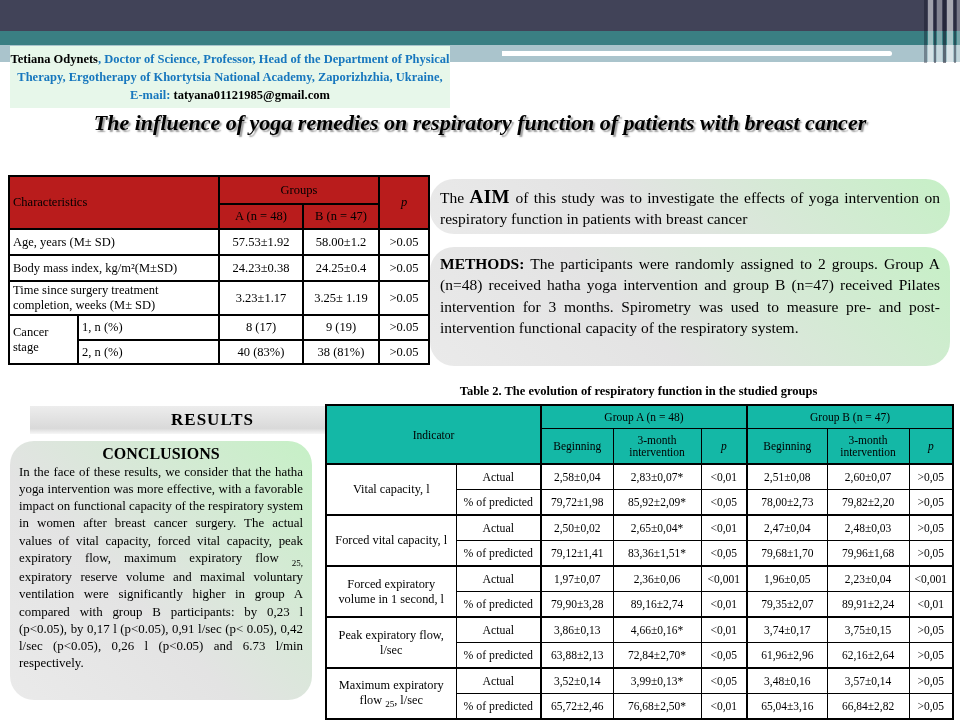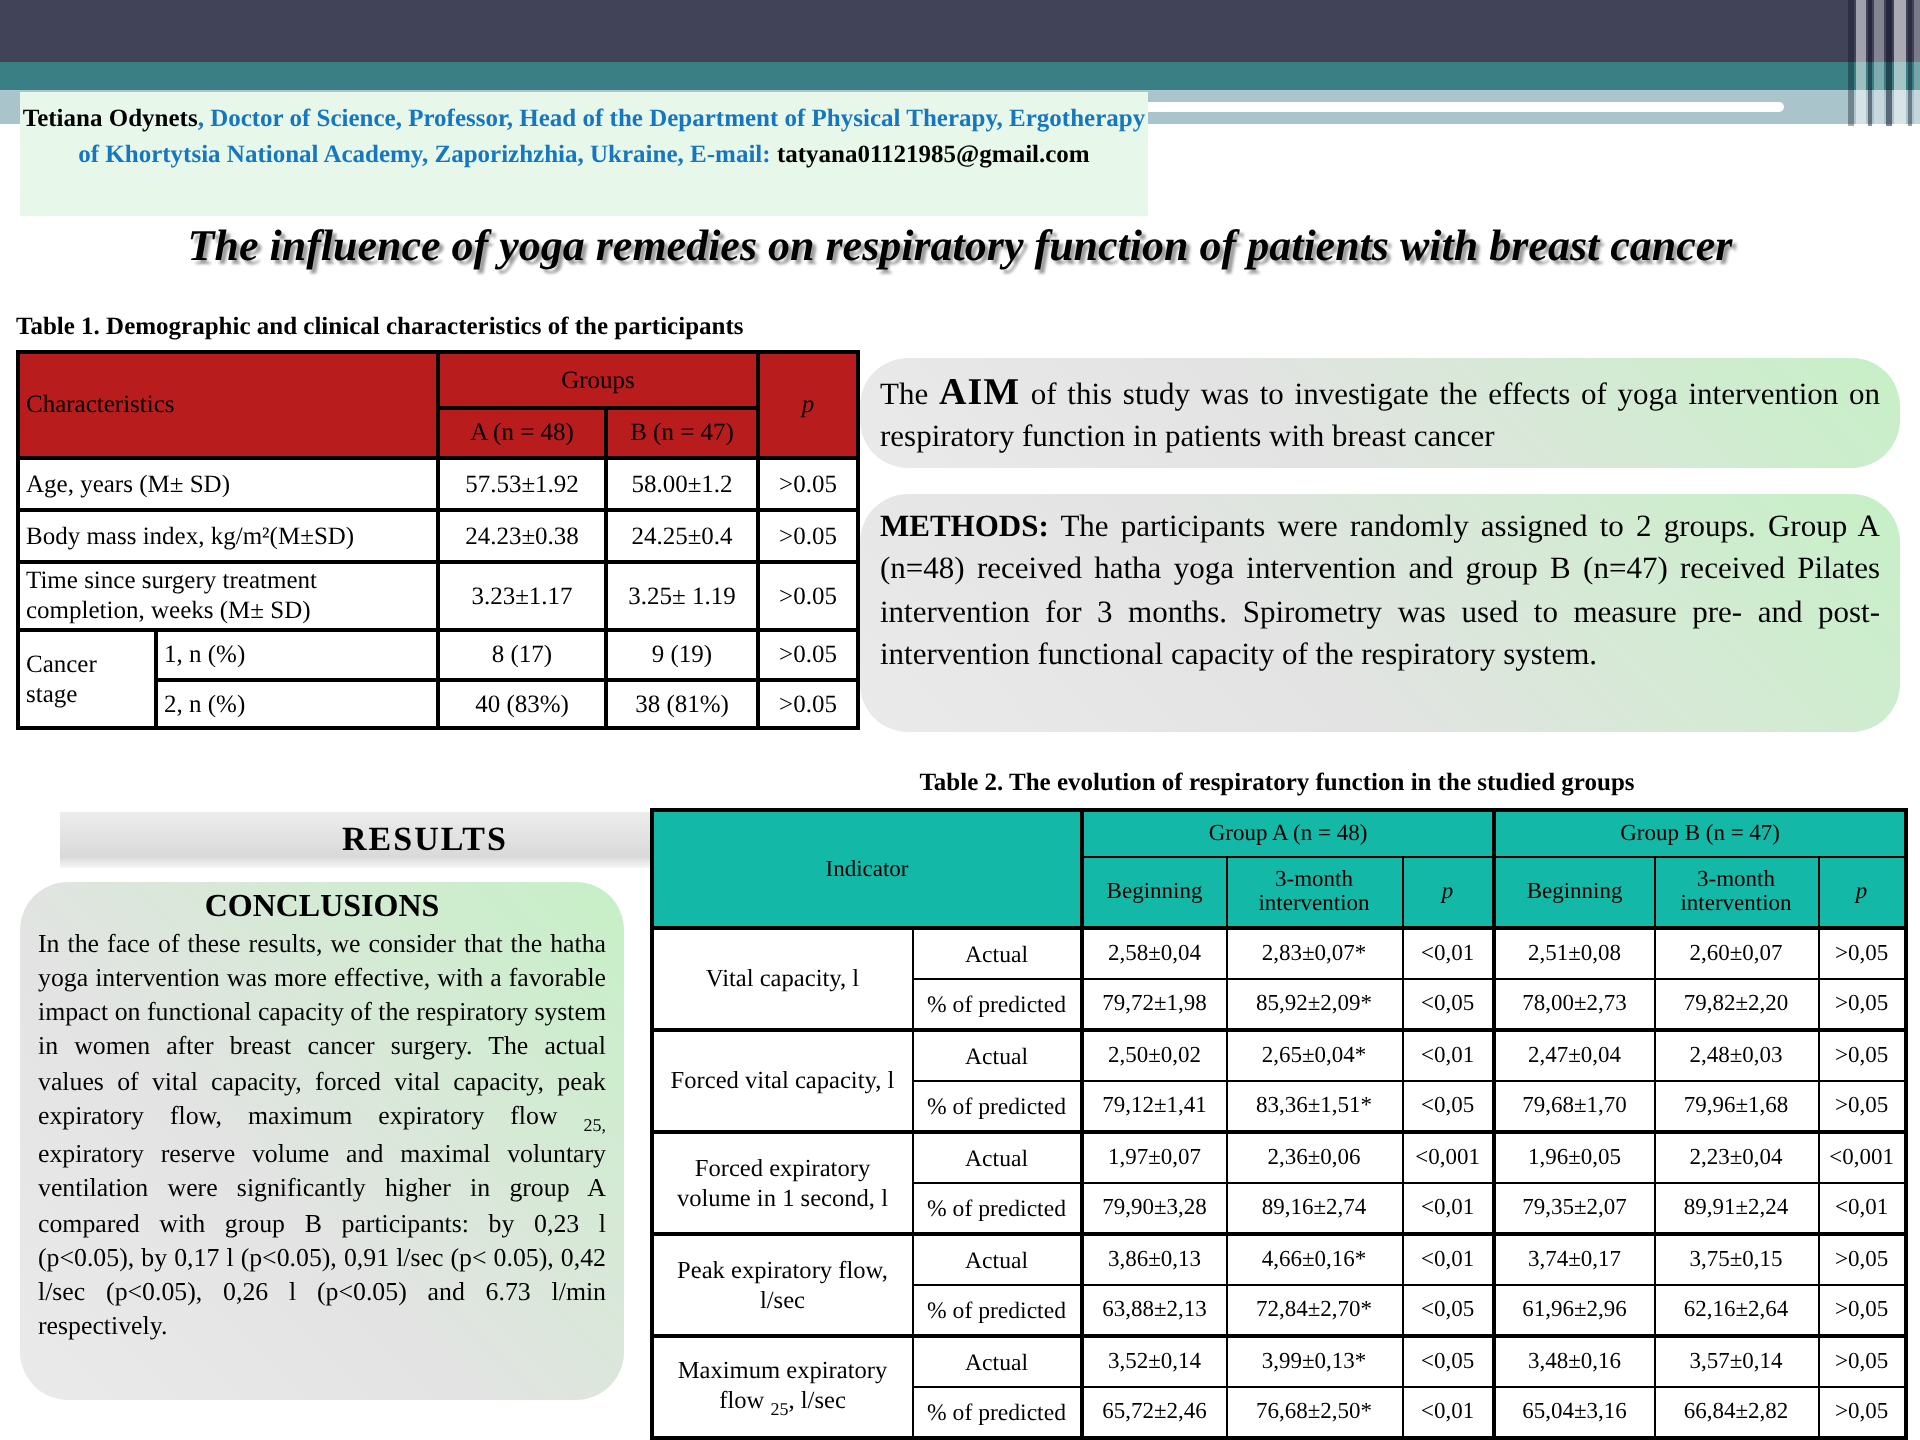--- a/index.html
+++ b/index.html
@@ -6,21 +6,21 @@
   #slide{position:relative;width:960px;height:720px;background:#fff;overflow:hidden;
          font-family:"Liberation Serif","DejaVu Serif",serif;color:#000;}
   .abs{position:absolute;}
   
   .bar-dark{left:0;top:0;width:960px;height:31px;background:#414358;}
   .bar-teal{left:0;top:31px;width:960px;height:14px;background:#3a7f83;}
   .bar-light{left:0;top:45px;width:960px;height:17px;background:#aac4cc;}
   .stripe-white{left:502px;top:51px;width:390px;height:5px;background:#ffffff;border-radius:0 3px 3px 0;}
   .vstripe{top:0;height:63px;}
   
-  .author-box{left:10px;top:46px;width:564px;height:62px;background:#e7f7ea;text-align:center;
+  .author-box{left:10px;top:46px;width:440px;height:62px;background:#e7f7ea;text-align:center;
               font-size:12.5px;font-weight:bold;line-height:1.45;padding-top:4px;box-sizing:border-box;}
   .author-aff{color:#1777be;}
   
   .poster-title{left:0;top:110px;width:960px;text-align:center;font-size:22px;font-weight:bold;
                 font-style:italic;text-shadow:2px 2px 1.5px #9c9c9c;}
   
   .t1-caption{left:8px;top:156px;font-size:12.5px;font-weight:bold;}
   .t2-caption{left:325px;top:384px;width:627px;text-align:center;font-size:12.5px;font-weight:bold;}
   
   table{border-collapse:collapse;table-layout:fixed;background:#fff;}
@@ -74,21 +74,20 @@
   <div class="abs vstripe" style="left:947px;width:6px;background:rgba(255,255,255,.55);"></div>
   <div class="abs vstripe" style="left:954px;width:2px;background:rgba(10,12,30,.4);"></div>
   <div class="abs vstripe" style="left:957px;width:3px;background:rgba(255,255,255,.3);"></div>
 
   <div class="abs author-box">
     <span class="author-name">Tetiana Odynets</span><span class="author-aff">, Doctor of Science, Professor, Head of the Department of Physical Therapy, Ergotherapy of Khortytsia National Academy, Zaporizhzhia, Ukraine, E-mail: </span><span class="author-email">tatyana01121985@gmail.com</span>
   </div>
 
   <div class="abs poster-title">The influence of yoga remedies on respiratory function of patients with breast cancer</div>
 
-  <div class="abs t1-caption">Table 1. Demographic and clinical characteristics of the participants</div>
   <table id="t1" class="abs">
     <colgroup>
         <col style="width:69px">
         <col style="width:141px">
         <col style="width:84px">
         <col style="width:76px">
         <col style="width:50px">
       </colgroup>
     <tbody>
         <tr style="height:28px">

